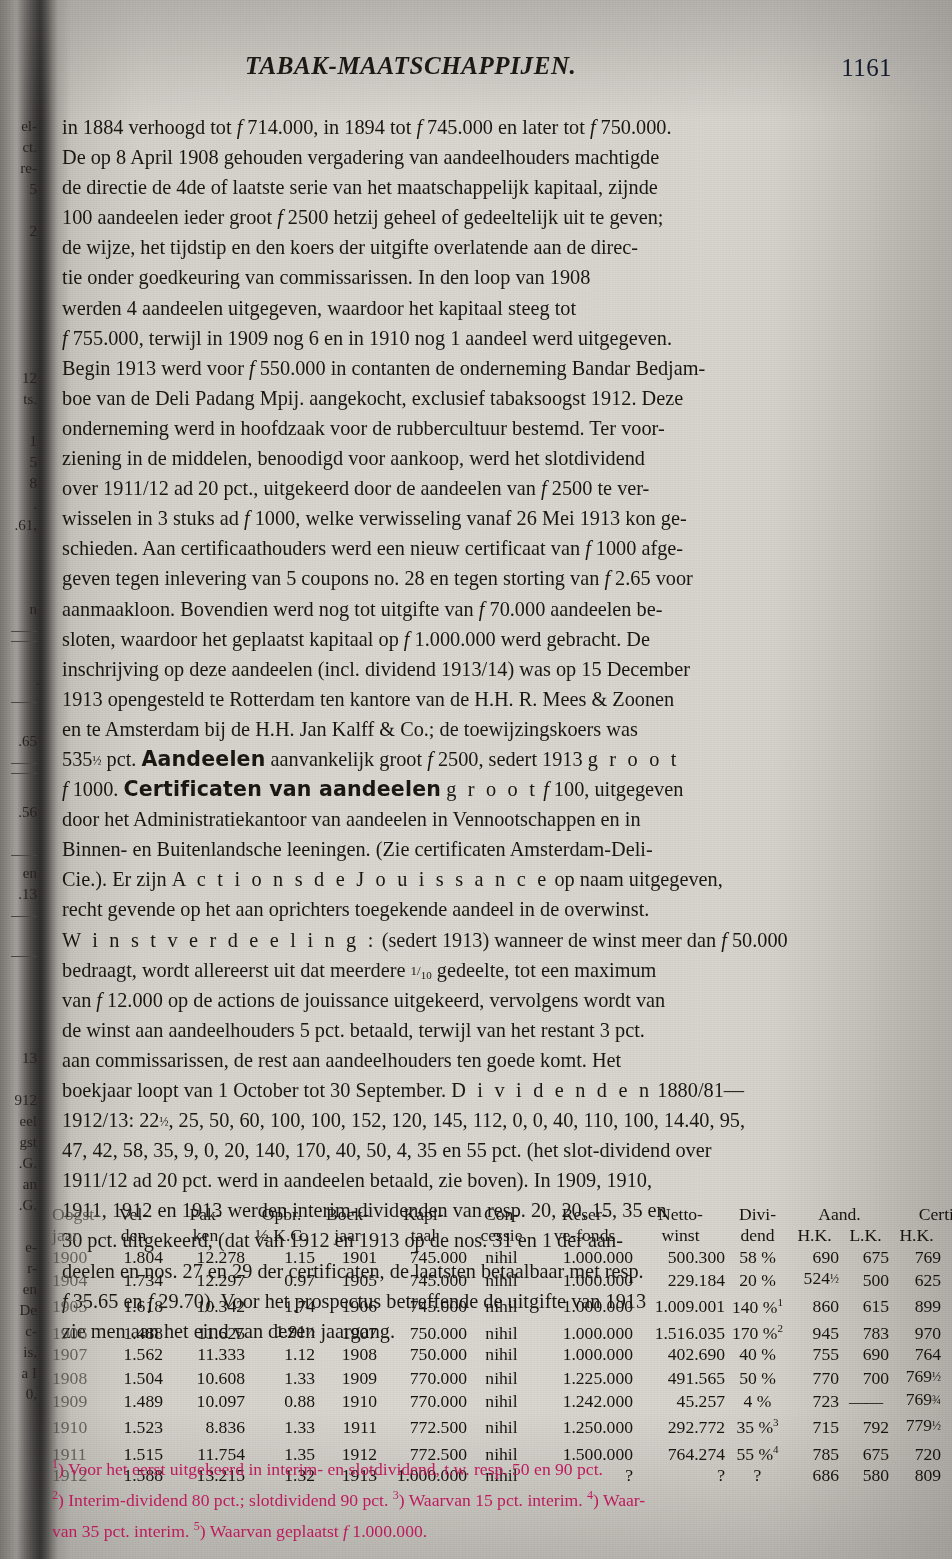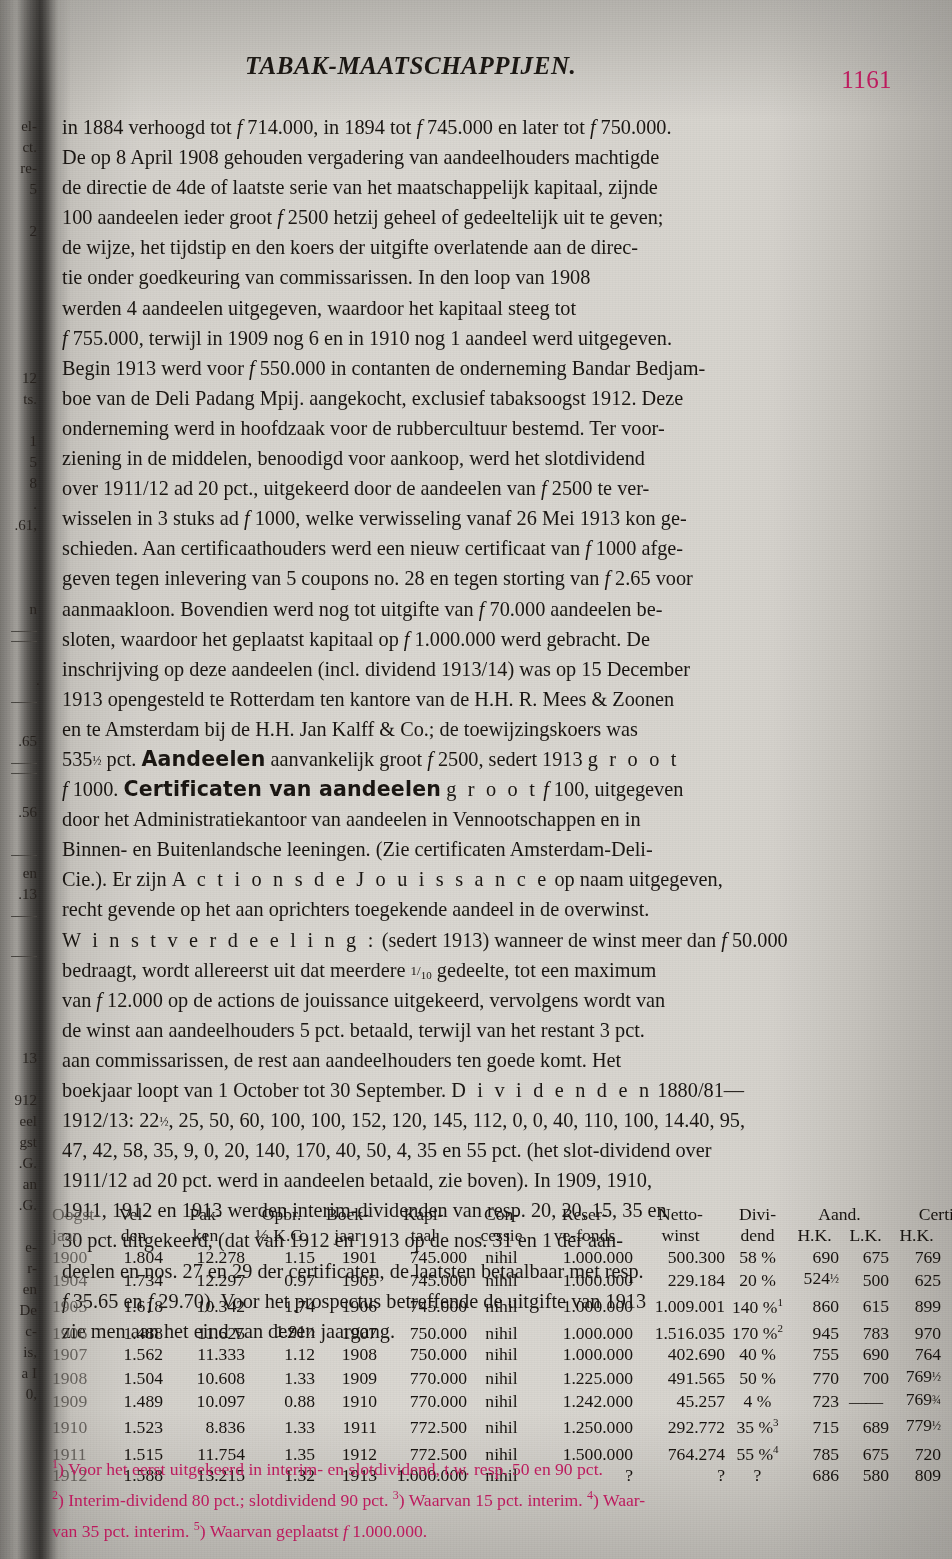--- a/index.html
+++ b/index.html
@@ -80,24 +80,24 @@
   #runhead-title {
     position: absolute; left: 245px; top: 0;
     font-family: "Liberation Serif", serif;
     font-style: italic;
     font-weight: 700;
     font-size: 25px;
     letter-spacing: .6px;
     color: #191511;
   }
   #runhead-page {
-    position: absolute; right: 60px; top: 14px;
+    position: absolute; right: 60px; top: 2px;
     font-family: "Liberation Serif", serif;
     font-size: 25px;
-    color: #be185d;
+    color: #0f172a;
     letter-spacing: .4px;
   }
 
   
   #body {
     position: absolute;
     left: 62px;
     top: 112px;
     width: 866px;
     font-size: 20.3px;
@@ -463,21 +463,21 @@
             <td>1.523</td>
             <td>8.836</td>
             <td>1.33</td>
             <td>1911</td>
             <td>772.500</td>
             <td class="ctr">nihil</td>
             <td>1.250.000</td>
             <td>292.772</td>
             <td class="ctr">35 %<sup>3</sup></td>
             <td>715</td>
-            <td>689</td>
+            <td>792</td>
             <td>779<span class="half">½</span></td>
             <td>690</td>
           </tr>
           <tr>
             <td class="lft faded">1911</td>
             <td>1.515</td>
             <td>11.754</td>
             <td>1.35</td>
             <td>1912</td>
             <td>772.500</td>

